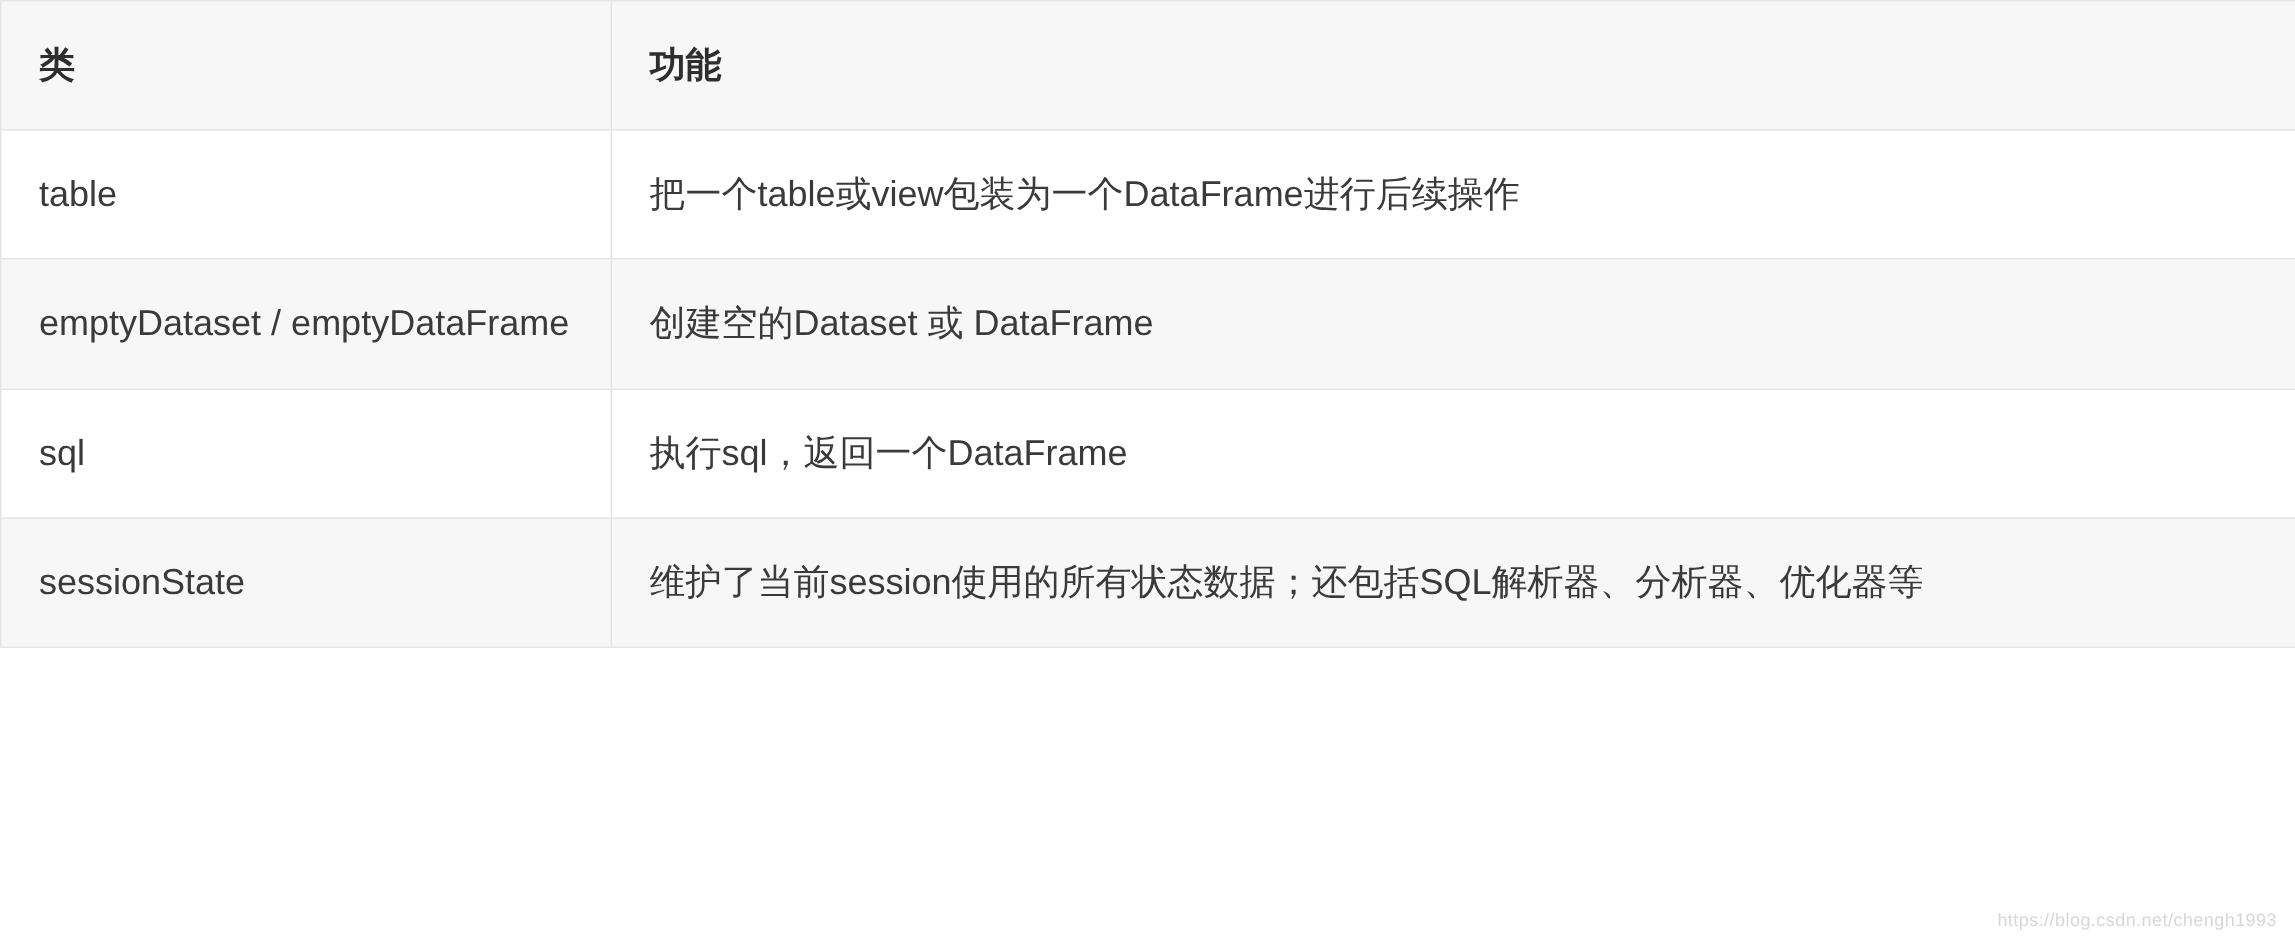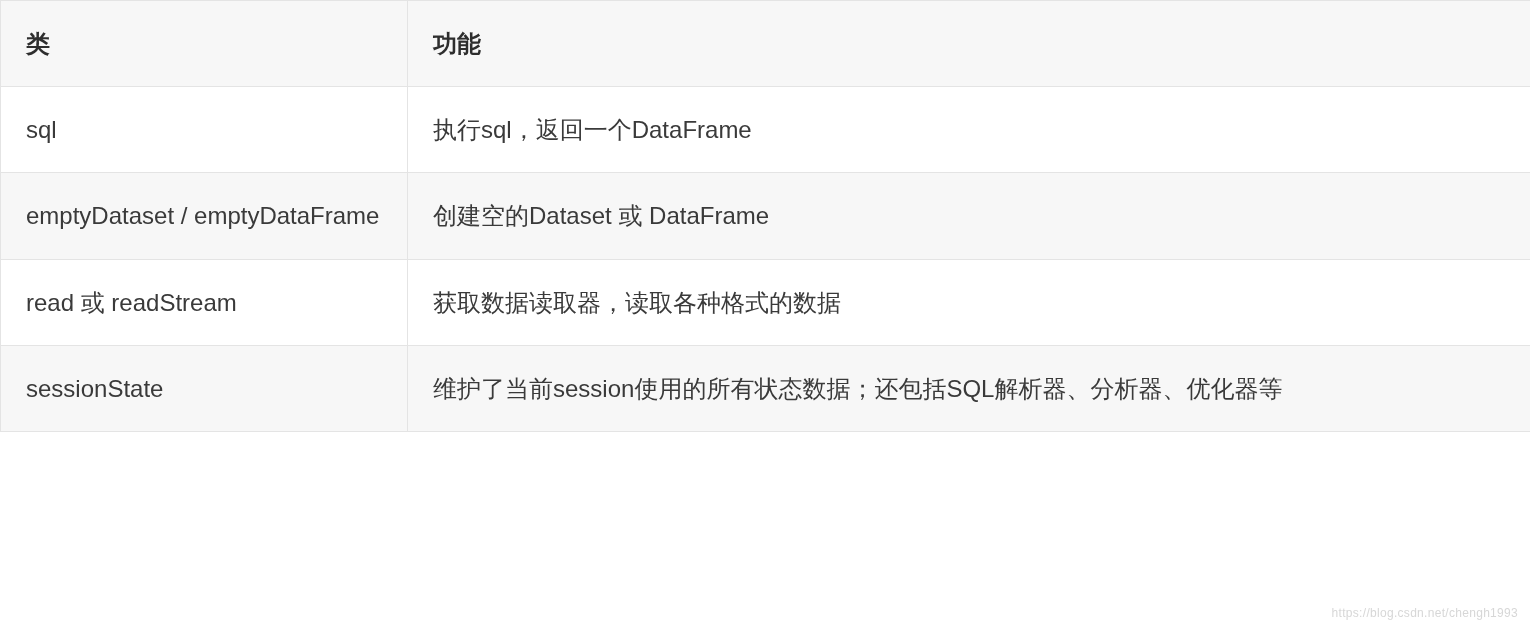--- a/index.html
+++ b/index.html
@@ -71,30 +71,30 @@
     <col class="col-right">
   </colgroup>
   <thead>
     <tr>
       <th>类</th>
       <th>功能</th>
     </tr>
   </thead>
   <tbody>
     <tr>
-      <td>sql</td>
-      <td>执行sql，返回一个DataFrame</td>
+      <td>table</td>
+      <td>把一个table或view包装为一个DataFrame进行后续操作</td>
     </tr>
     <tr>
       <td>emptyDataset / emptyDataFrame</td>
       <td>创建空的Dataset 或 DataFrame</td>
     </tr>
     <tr>
-      <td>read 或 readStream</td>
-      <td>获取数据读取器，读取各种格式的数据</td>
+      <td>sql</td>
+      <td>执行sql，返回一个DataFrame</td>
     </tr>
     <tr>
       <td>sessionState</td>
       <td>维护了当前session使用的所有状态数据；还包括SQL解析器、分析器、优化器等</td>
     </tr>
   </tbody>
 </table>
 
 <div class="watermark">https://blog.csdn.net/chengh1993</div>
 

